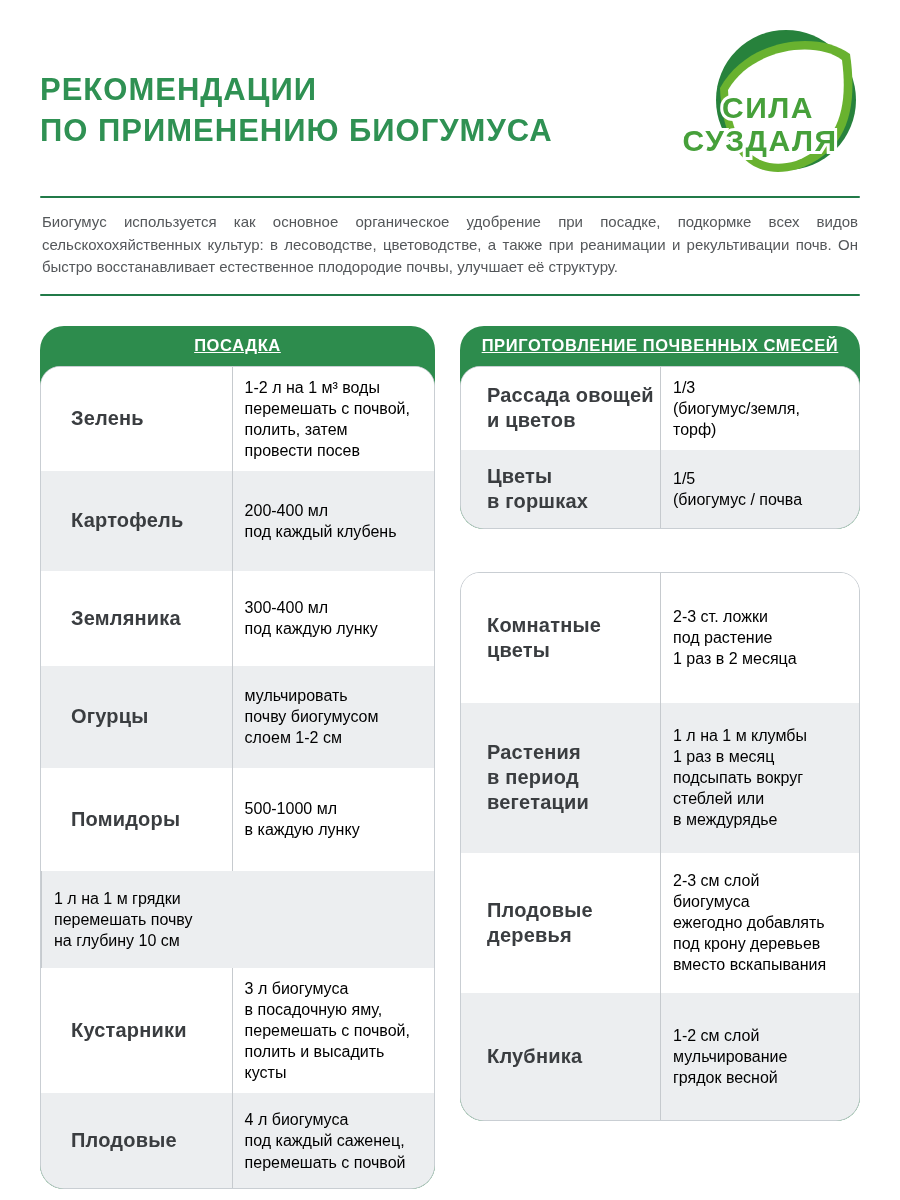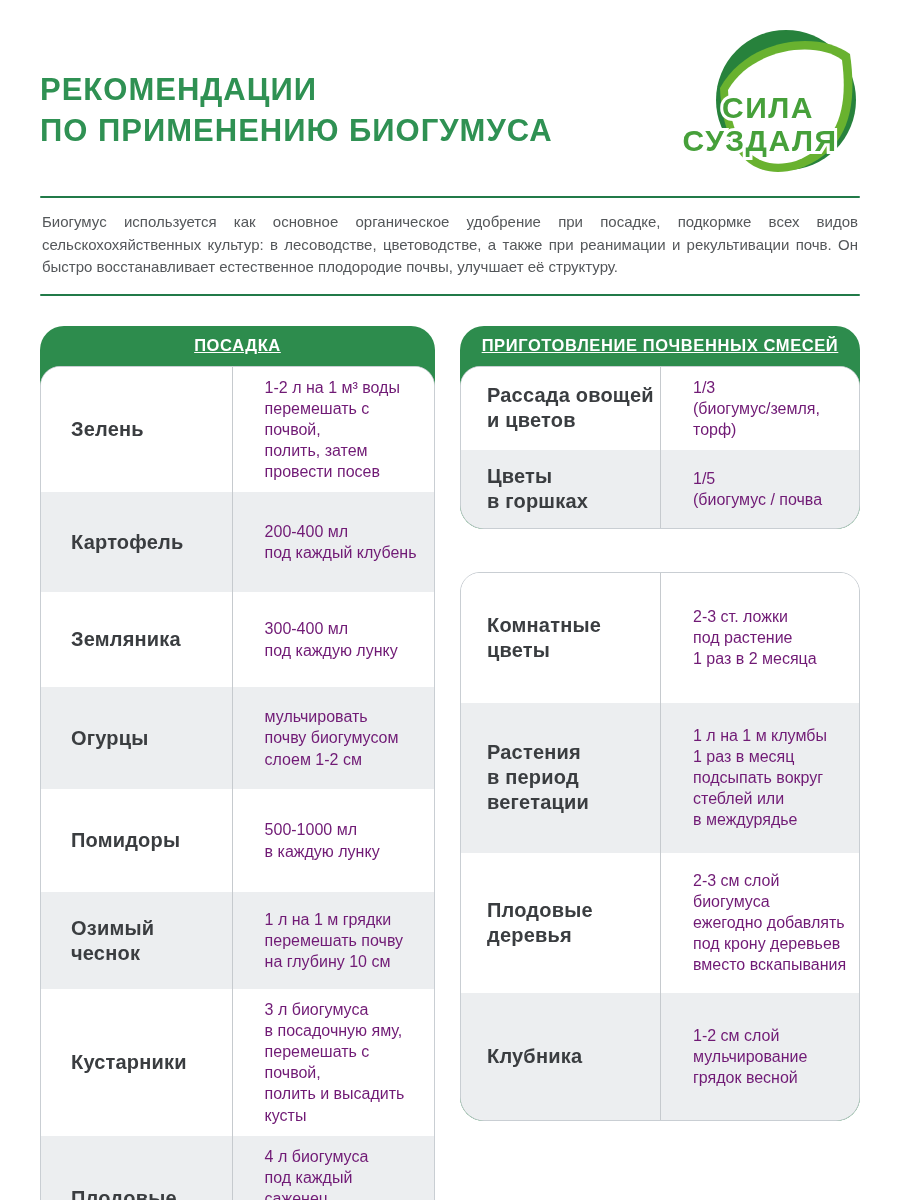--- a/index.html
+++ b/index.html
@@ -26,22 +26,22 @@
     font-weight:700;font-size:16.5px;letter-spacing:.6px;text-decoration:underline;}
   .tbody{background:#fff;border-radius:20px 20px 24px 24px;border:1px solid #c9ced3;
     overflow:hidden;}
   .trow{display:flex;background:#fff;}
   .tbody .trow:nth-child(even){background:#eceef0;}
   .cell-label{flex:0 0 48.5%;display:flex;align-items:center;box-sizing:border-box;
     padding:8px 6px 8px 30px;font-weight:700;font-size:20px;line-height:1.25;color:#3a3d40;
     letter-spacing:.2px;white-space:pre-line;}
   .t-right .cell-label{flex:0 0 50%;padding-left:26px;}
   .cell-value{flex:1;display:flex;align-items:center;box-sizing:border-box;
-    padding:10px 12px 10px 32px;border-left:1px solid #c6cace;font-size:16px;
-    line-height:1.32;color:#701a75;white-space:pre-line;}
+    padding:10px 12px 10px 12px;border-left:1px solid #c6cace;font-size:16px;
+    line-height:1.32;color:#000000;white-space:pre-line;}
   .gap{height:43px;}
 </style>
 </head>
 <body>
 
 <div class="page">
 
   <div class="hdr">
     <div class="title">РЕКОМЕНДАЦИИ
 ПО ПРИМЕНЕНИЮ БИОГУМУСА</div>
@@ -85,22 +85,20 @@
           <div class="cell-value">мульчировать
 почву биогумусом
 слоем 1-2 см</div>
         </div>
         <div class="trow" style="min-height:103px">
           <div class="cell-label">Помидоры</div>
           <div class="cell-value">500-1000 мл
 в каждую лунку</div>
         </div>
         <div class="trow" style="min-height:97px">
-          <div class="cell-label">Озимый
-чеснок</div>
           <div class="cell-value">1 л на 1 м грядки
 перемешать почву
 на глубину 10 см</div>
         </div>
         <div class="trow" style="min-height:100px">
           <div class="cell-label">Кустарники</div>
           <div class="cell-value">3 л биогумуса
 в посадочную яму,
 перемешать с почвой,
 полить и высадить

